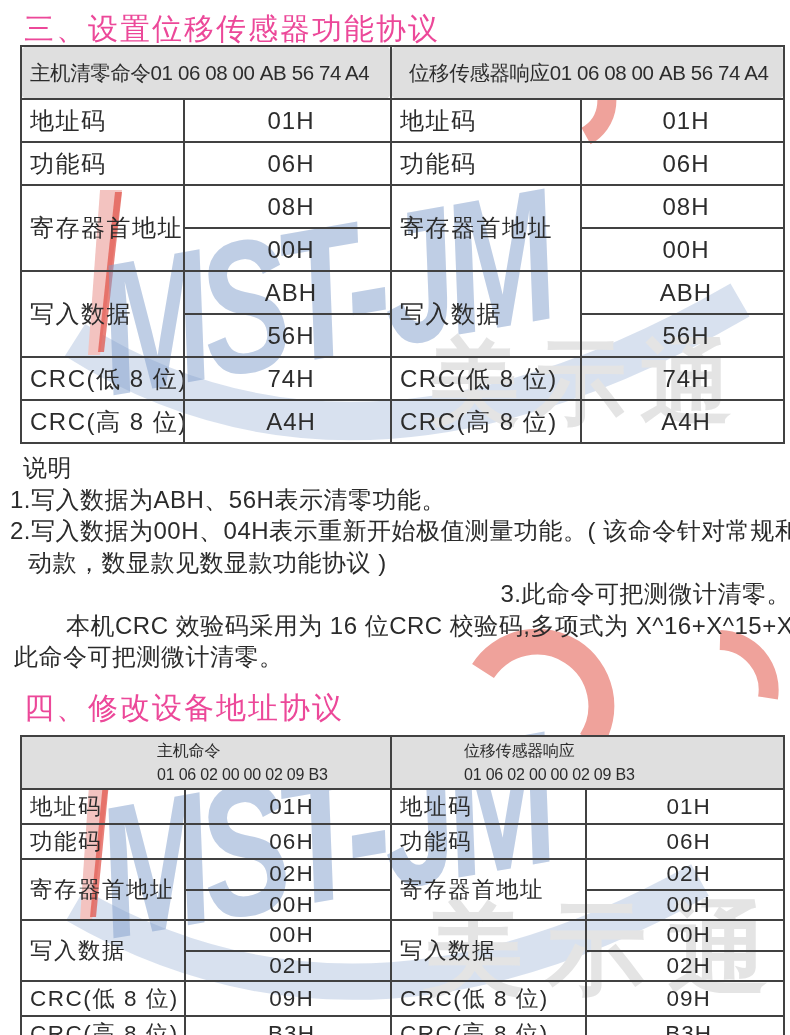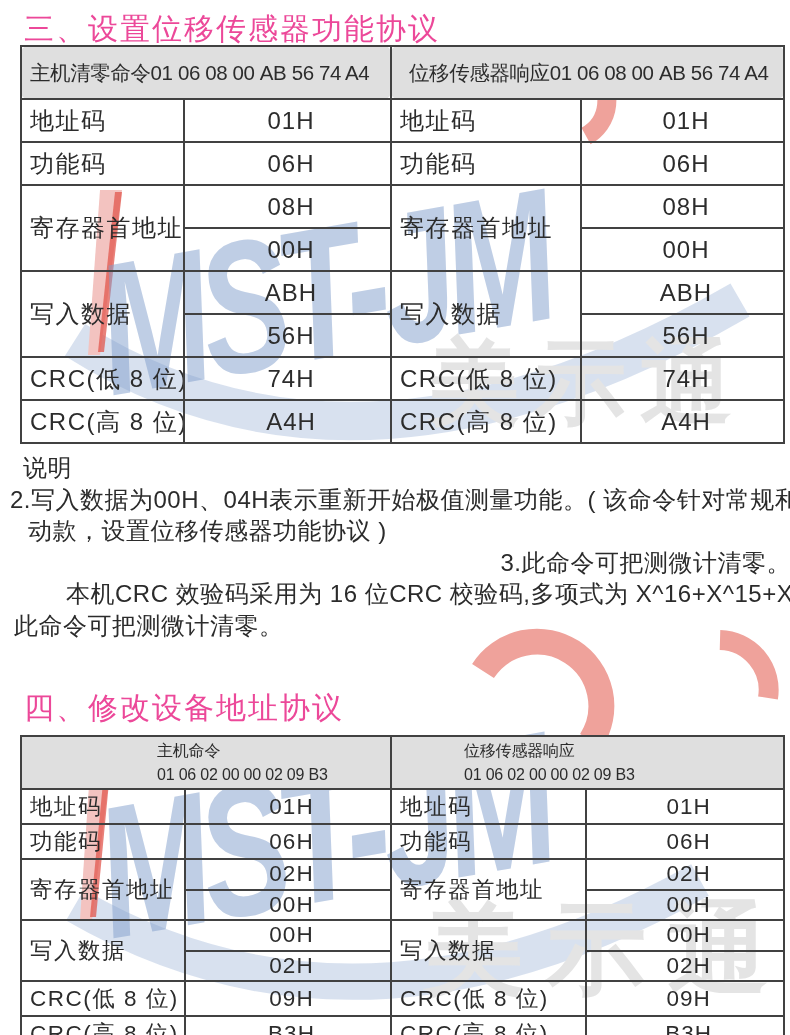--- a/index.html
+++ b/index.html
@@ -146,22 +146,23 @@
         <td>CRC(高 8 位)</td>
         <td class="val">A4H</td>
         <td>CRC(高 8 位)</td>
         <td class="val">A4H</td>
       </tr>
     </tbody>
   </table>
 
 <div id="notes">
     <div class="note-line" style="padding-left: 13px;">说明</div>
+    <div class="note-line" style="padding-left: 0px;">1.写入数据为ABH、56H表示清零功能。</div>
     <div class="note-line" style="padding-left: 0px;">2.写入数据为00H、04H表示重新开始极值测量功能。( 该命令针对常规和气</div>
-    <div class="note-line" style="padding-left: 18px;">动款，设置位移传感器功能协议 )</div>
+    <div class="note-line" style="padding-left: 18px;">动款，数显款见数显款功能协议 )</div>
     <div class="note-line" style="padding-left: 0px; text-align: right;">3.此命令可把测微计清零。</div>
     <div class="note-line" style="padding-left: 56px;">本机CRC 效验码采用为 16 位CRC 校验码,多项式为 X^16+X^15+X^2+1,</div>
     <div class="note-line" style="padding-left: 4px;">此命令可把测微计清零。</div>
   </div>
 
 <h2 class="sec-title" id="title4">四、修改设备地址协议</h2>
 
 <table class="proto" id="t2">
   <colgroup>
     <col style="width:164px">

